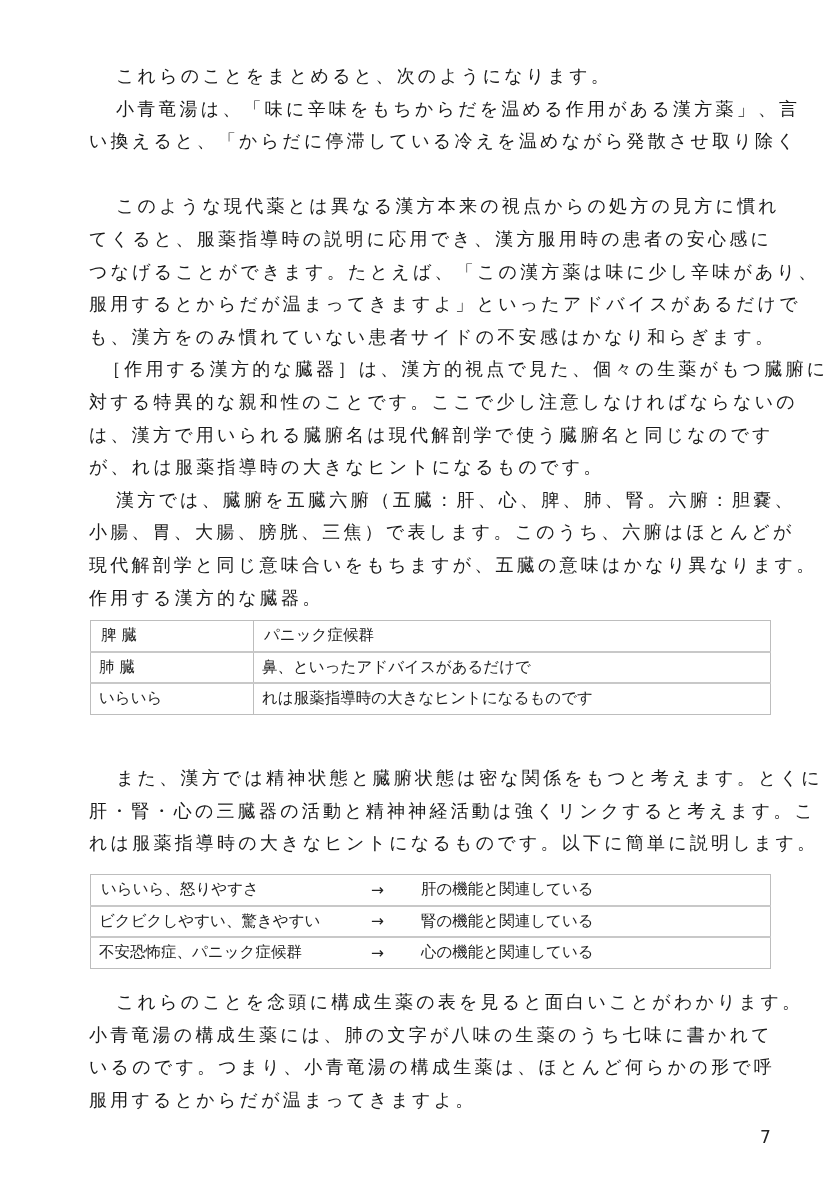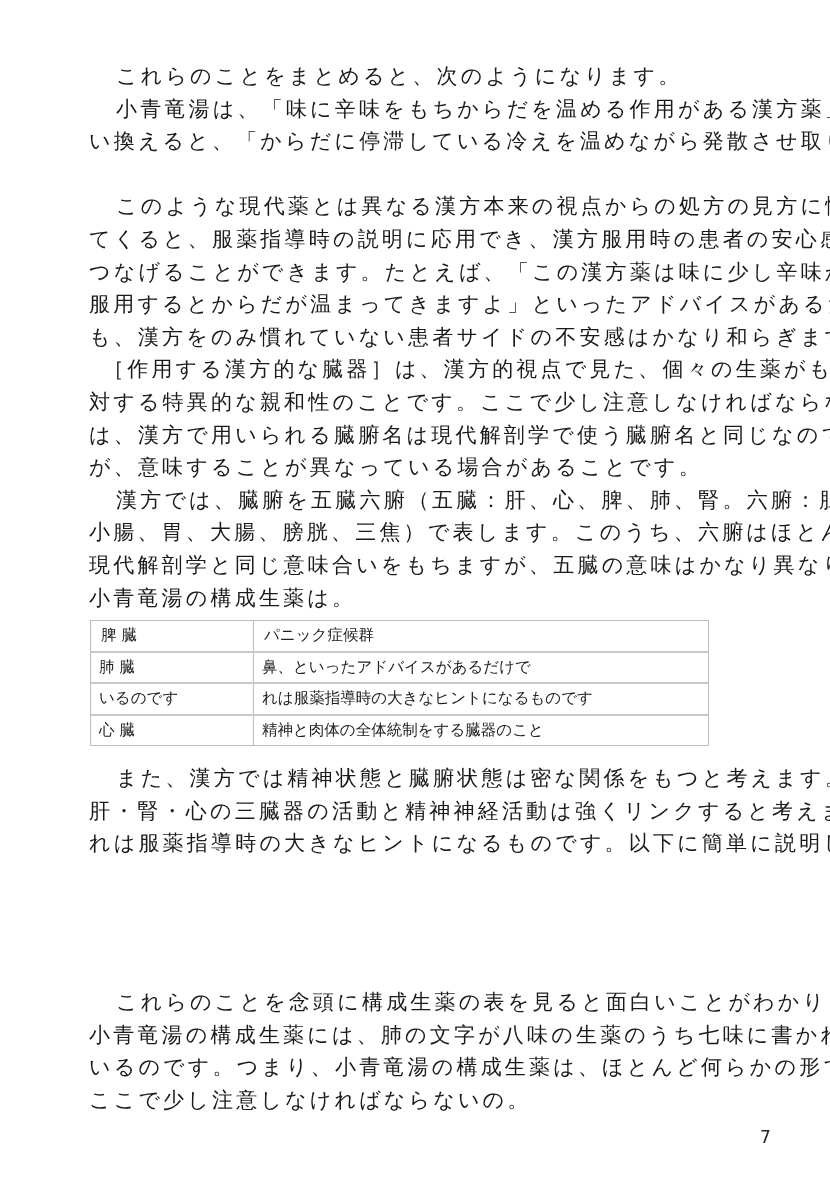--- a/index.html
+++ b/index.html
@@ -1,23 +1,23 @@
 <!DOCTYPE html>
 <html><head>
 <meta charset="utf-8">
 <style>
   html, body { margin: 0; padding: 0; background: #ffffff; }
   body { width: 830px; height: 1180px; position: relative; overflow: hidden;
          font-family: "DejaVu Serif", "Liberation Serif", serif; color: #1a1a1a; }
   .page { position: absolute; left: 0; top: 0; width: 830px; height: 1180px; }
   .para { position: absolute; left: 89px; width: 684px; margin: 0;
-          font-size: 21px; line-height: 32.6px; letter-spacing: 3.2px;
+          font-size: 18px; line-height: 32.6px; letter-spacing: 3.2px;
           text-align: justify; text-indent: 27px; word-break: break-all; }
   .line { display: block; white-space: nowrap; }
-  table.box { position: absolute; left: 90px; width: 619px; border-collapse: collapse;
+  table.box { position: absolute; left: 90px; width: 681px; border-collapse: collapse;
               font-family: "DejaVu Sans", "Liberation Sans", sans-serif; font-size: 15.5px; color: #222; }
   table.box td { border: 1px solid #bdbdbd; height: 29.5px; padding: 0 0 0 10px; vertical-align: middle; }
   table.box tr + tr td { border-top: 2px solid #c8c8c8; padding-left: 8px; }
   table.t1 td.c1 { width: 152px; }
   table.t2 td { border-left: none; border-right: none; }
   table.t2 td.c1 { width: 270px; border-left: 1px solid #bdbdbd; }
   table.t2 td.c2 { width: 50px; padding-left: 0; text-align: left; }
   table.t2 td.c3 { border-right: 1px solid #bdbdbd; padding-left: 0; }
   .pagenum { position: absolute; left: 760px; top: 1127px;
              font-family: "DejaVu Sans", "Liberation Sans", sans-serif; font-size: 17px; color: #222; }
@@ -41,59 +41,74 @@
     <span class="line" style="margin-left:-27px;">てくると、服薬指導時の説明に応用でき、漢方服用時の患者の安心感に</span>
     <span class="line" style="margin-left:-27px;">つなげることができます。たとえば、「この漢方薬は味に少し辛味があり、</span>
     <span class="line" style="margin-left:-27px;">服用するとからだが温まってきますよ」といったアドバイスがあるだけで</span>
     <span class="line" style="margin-left:-27px;">も、漢方をのみ慣れていない患者サイドの不安感はかなり和らぎます。</span>
   </p>
 
   <p class="para" style="top:353.4px;">
     <span class="line" style="margin-left:-13px;">［作用する漢方的な臓器］は、漢方的視点で見た、個々の生薬がもつ臓腑に</span>
     <span class="line" style="margin-left:-27px;">対する特異的な親和性のことです。ここで少し注意しなければならないの</span>
     <span class="line" style="margin-left:-27px;">は、漢方で用いられる臓腑名は現代解剖学で使う臓腑名と同じなのです</span>
-    <span class="line" style="margin-left:-27px;">が、意味することが異なっている場合があることです。</span>
+    <span class="line" style="margin-left:-27px;">が、れは服薬指導時の大きなヒントになるものです。</span>
   </p>
 
   <p class="para" style="top:483.8px;">
     <span class="line">漢方では、臓腑を五臓六腑（五臓：肝、心、脾、肺、腎。六腑：胆嚢、</span>
     <span class="line" style="margin-left:-27px;">小腸、胃、大腸、膀胱、三焦）で表します。このうち、六腑はほとんどが</span>
     <span class="line" style="margin-left:-27px;">現代解剖学と同じ意味合いをもちますが、五臓の意味はかなり異なります。</span>
-    <span class="line" style="margin-left:-27px;">小青竜湯の構成生薬は。</span>
+    <span class="line" style="margin-left:-27px;">作用する漢方的な臓器。</span>
   </p>
 
   <table class="box t1" style="top:620px;">
     <tbody>
         <tr>
       <td class="c1">脾 臓</td>
       <td class="c2">パニック症候群</td>
     </tr>
     <tr>
       <td class="c1">肺 臓</td>
       <td class="c2">鼻、といったアドバイスがあるだけで</td>
     </tr>
     <tr>
-      <td class="c1">いるのです</td>
+      <td class="c1">いらいら</td>
       <td class="c2">れは服薬指導時の大きなヒントになるものです</td>
-    </tr>
-    <tr>
-      <td class="c1">心 臓</td>
-      <td class="c2">精神と肉体の全体統制をする臓器のこと</td>
     </tr>
   </tbody>
     </table>
 
   <p class="para" style="top:762px;">
     <span class="line">また、漢方では精神状態と臓腑状態は密な関係をもつと考えます。とくに</span>
     <span class="line" style="margin-left:-27px;">肝・腎・心の三臓器の活動と精神神経活動は強くリンクすると考えます。こ</span>
     <span class="line" style="margin-left:-27px;">れは服薬指導時の大きなヒントになるものです。以下に簡単に説明します。</span>
   </p>
 
+  <table class="box t2" style="top:874px;">
+    <tbody>
+        <tr>
+      <td class="c1">いらいら、怒りやすさ</td>
+      <td class="c2">→</td>
+      <td class="c3">肝の機能と関連している</td>
+    </tr>
+    <tr>
+      <td class="c1">ビクビクしやすい、驚きやすい</td>
+      <td class="c2">→</td>
+      <td class="c3">腎の機能と関連している</td>
+    </tr>
+    <tr>
+      <td class="c1">不安恐怖症、パニック症候群</td>
+      <td class="c2">→</td>
+      <td class="c3">心の機能と関連している</td>
+    </tr>
+  </tbody>
+    </table>
 
   <p class="para" style="top:986px;">
     <span class="line">これらのことを念頭に構成生薬の表を見ると面白いことがわかります。</span>
     <span class="line" style="margin-left:-27px;">小青竜湯の構成生薬には、肺の文字が八味の生薬のうち七味に書かれて</span>
     <span class="line" style="margin-left:-27px;">いるのです。つまり、小青竜湯の構成生薬は、ほとんど何らかの形で呼</span>
-    <span class="line" style="margin-left:-27px;">ここで少し注意しなければならないの。</span>
+    <span class="line" style="margin-left:-27px;">服用するとからだが温まってきますよ。</span>
   </p>
 
   <div class="pagenum">7</div>
 </div>
 
 </body></html>

